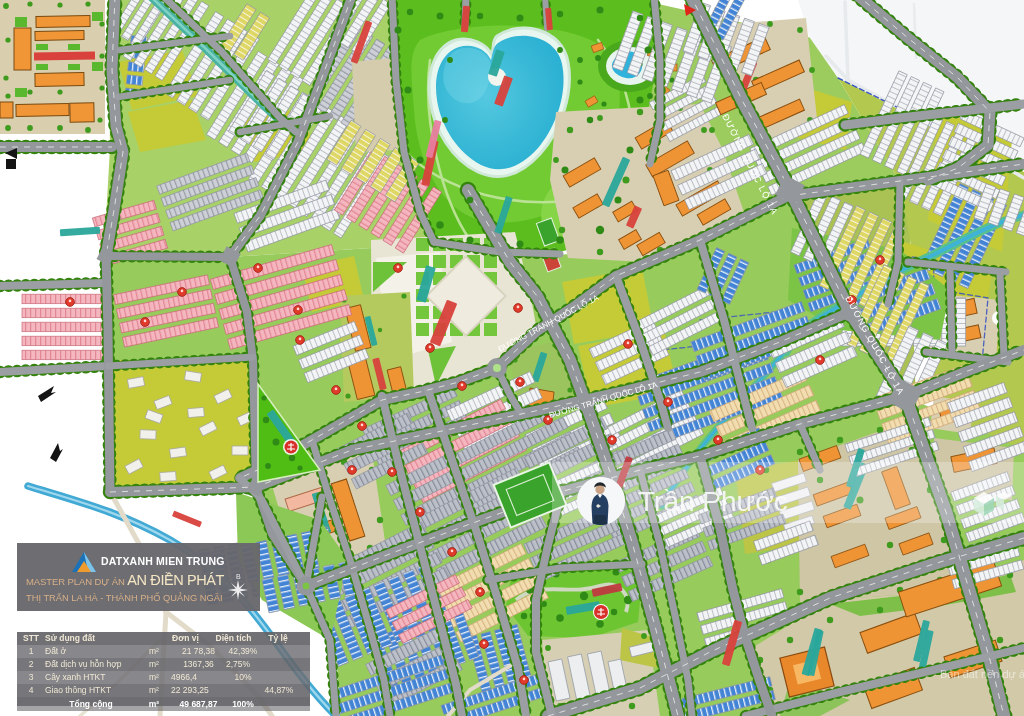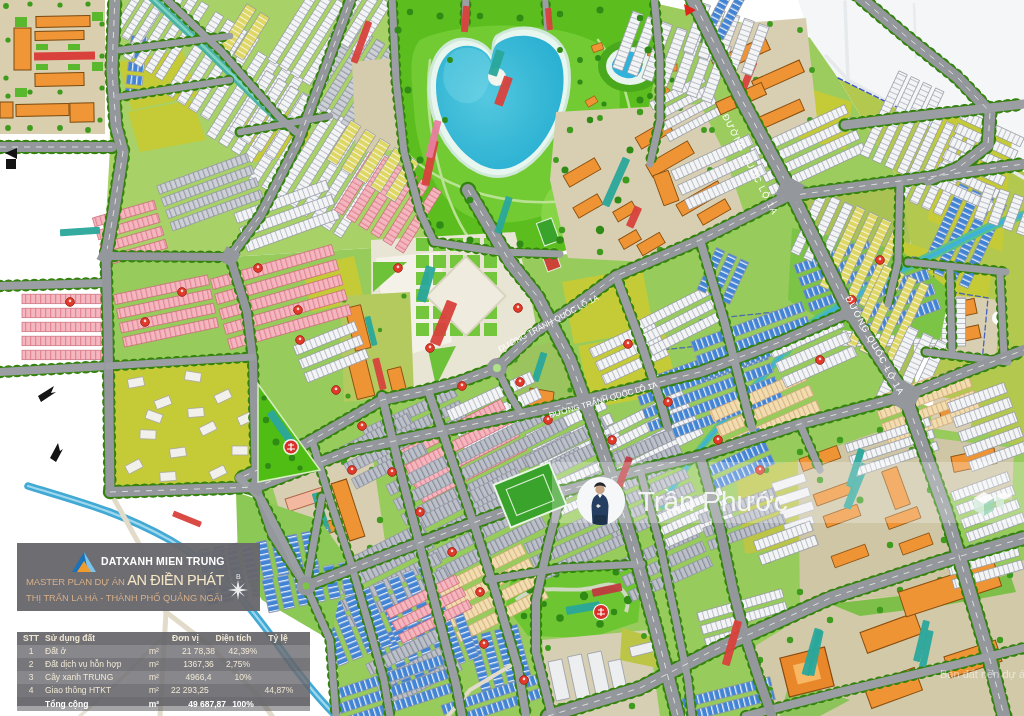--- a/index.html
+++ b/index.html
@@ -1279,37 +1279,37 @@
     </div>
     <div style="display:flex;height:13px;line-height:13px;background:rgba(90,89,94,0.35);">
       <div style="width:28px;text-align:center;">2</div>
           <div style="width:92px;">Đất dịch vụ hỗn hợp</div>
           <div style="width:34px;text-align:center;">m²</div>
           <div style="width:55px;text-align:center;">1367,36</div>
           <div style="width:34px;text-align:left;">2,75%</div>
     </div>
     <div style="display:flex;height:13px;line-height:13px;">
       <div style="width:28px;text-align:center;">3</div>
-          <div style="width:92px;">Cây xanh TRUNG</div>
+          <div style="width:92px;">Cây xanh HTKT</div>
           <div style="width:34px;text-align:center;">m²</div>
-          <div style="width:55px;text-align:center;">4966,4</div>
+          <div style="width:55px;">4966,4</div>
           <div style="width:34px;text-align:center;">10%</div>
     </div>
     <div style="display:flex;height:13px;line-height:13px;background:rgba(90,89,94,0.35);">
       <div style="width:28px;text-align:center;">4</div>
           <div style="width:92px;">Giao thông HTKT</div>
           <div style="width:34px;text-align:center;">m²</div>
           <div style="width:55px;text-align:left;">22 293,25</div>
           <div style="width:34px;text-align:center;margin-left:36px;">44,87%</div>
     </div>
     <div style="display:flex;height:14px;line-height:14px;font-weight:bold;color:#ffffff;background:rgba(90,89,94,0.55);">
       <div style="width:28px;"></div>
-          <div style="width:92px;">Tổng cộng</div>
+          <div style="width:92px;text-align:center;">Tổng cộng</div>
           <div style="width:34px;text-align:center;">m²</div>
-          <div style="width:55px;text-align:right;">49 687,87</div>
+          <div style="width:55px;text-align:center;">49 687,87</div>
           <div style="width:34px;text-align:center;">100%</div>
     </div>
   </div>
 </div>
 
 <div style="position:absolute;left:577px;top:477px;width:48px;height:48px;border-radius:50%;background:#f3f4f6;overflow:hidden;">
   <svg width="48" height="48" viewBox="0 0 48 48">
     <circle cx="24" cy="24" r="24" fill="#f6f7f9"></circle>
     <circle cx="23" cy="12.5" r="4.6" fill="#c9a183"></circle>
     <path d="M17,10.5 Q18,5.5 23,5.2 Q28,5.5 29,10.5 Q26,8.4 23,8.4 Q20,8.4 17,10.5 Z" fill="#23272b"></path>

